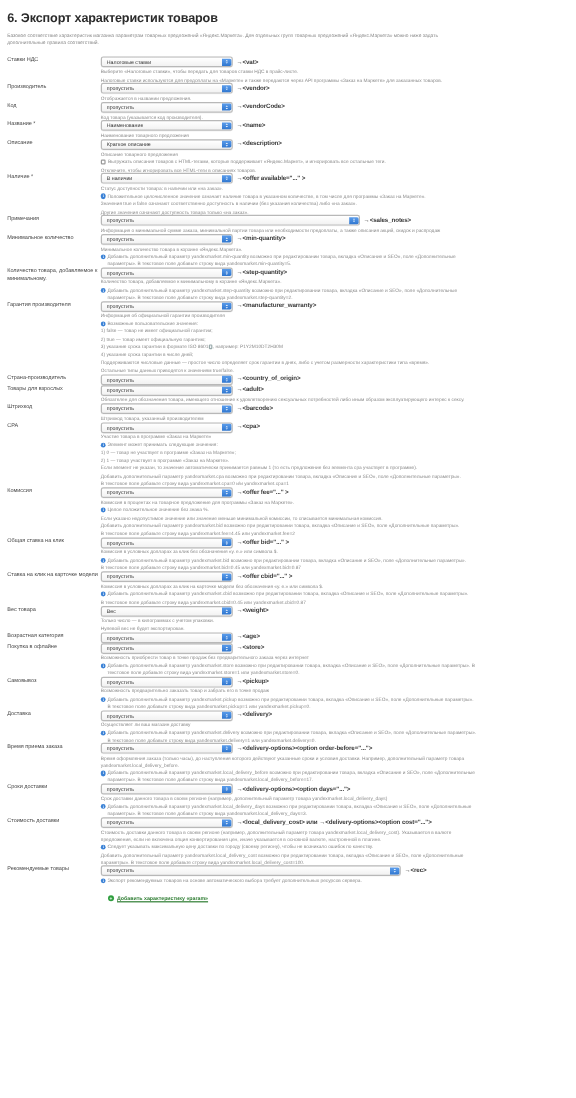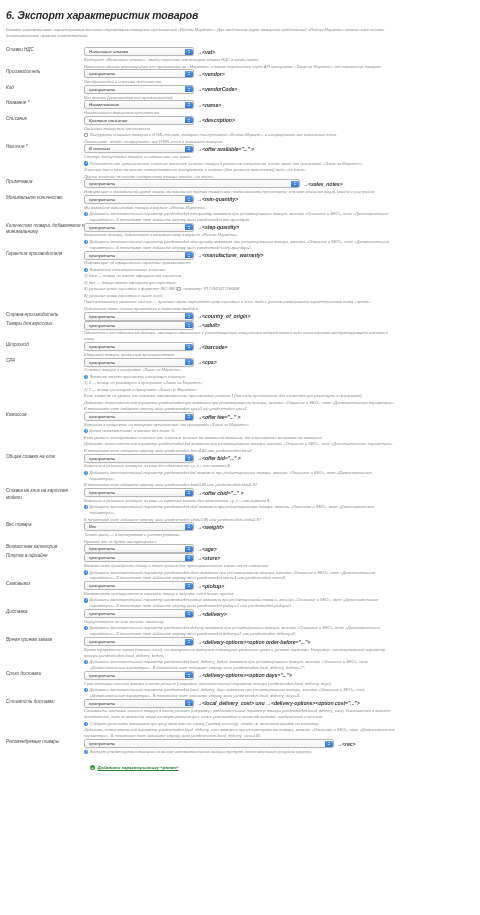--- a/index.html
+++ b/index.html
@@ -8,21 +8,20 @@
     width: 480px;
     background: #ffffff;
     font-family: "Liberation Sans", "DejaVu Sans", sans-serif;
     -webkit-font-smoothing: antialiased;
   }
   .page {
     width: 404px;
     min-height: 915px;
     background: #fff;
     padding: 9px 6px 10px 6px;
-    font-style: italic;
   }
   h1.section-title {
     font-size: 10.5px;
     line-height: 13px;
     font-weight: bold;
     color: #2b2b2b;
     margin: 0 0 5px 0;
     letter-spacing: -0.1px;
   }
   .section-intro {

